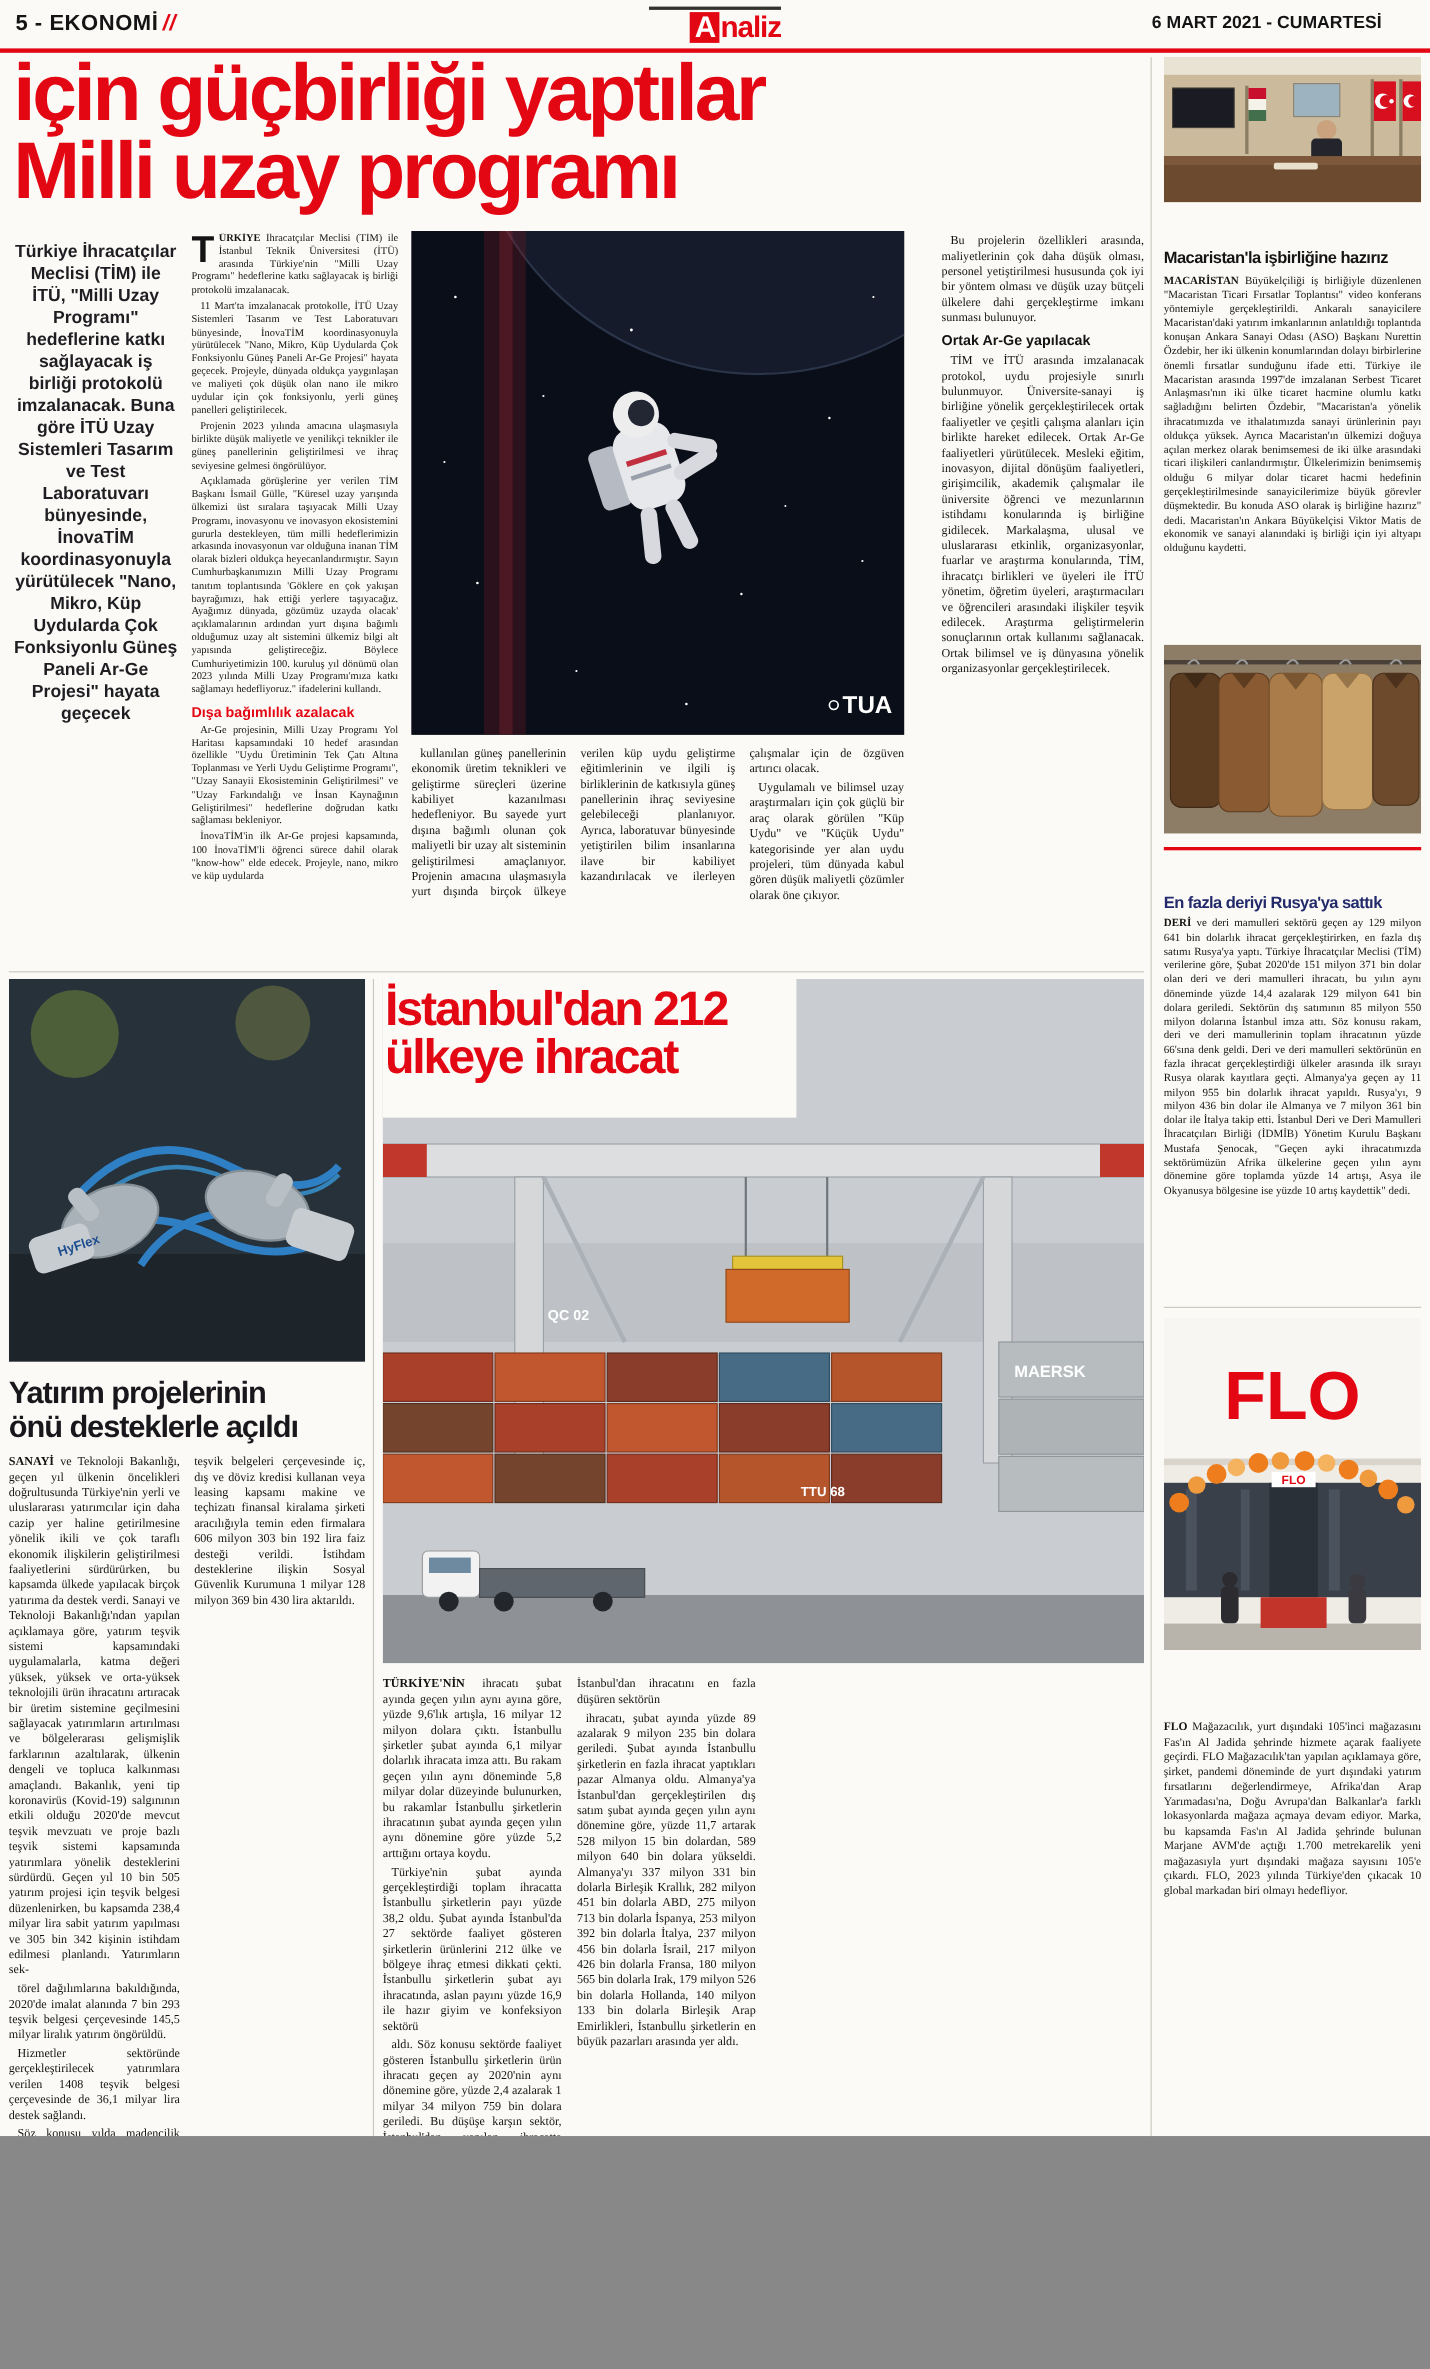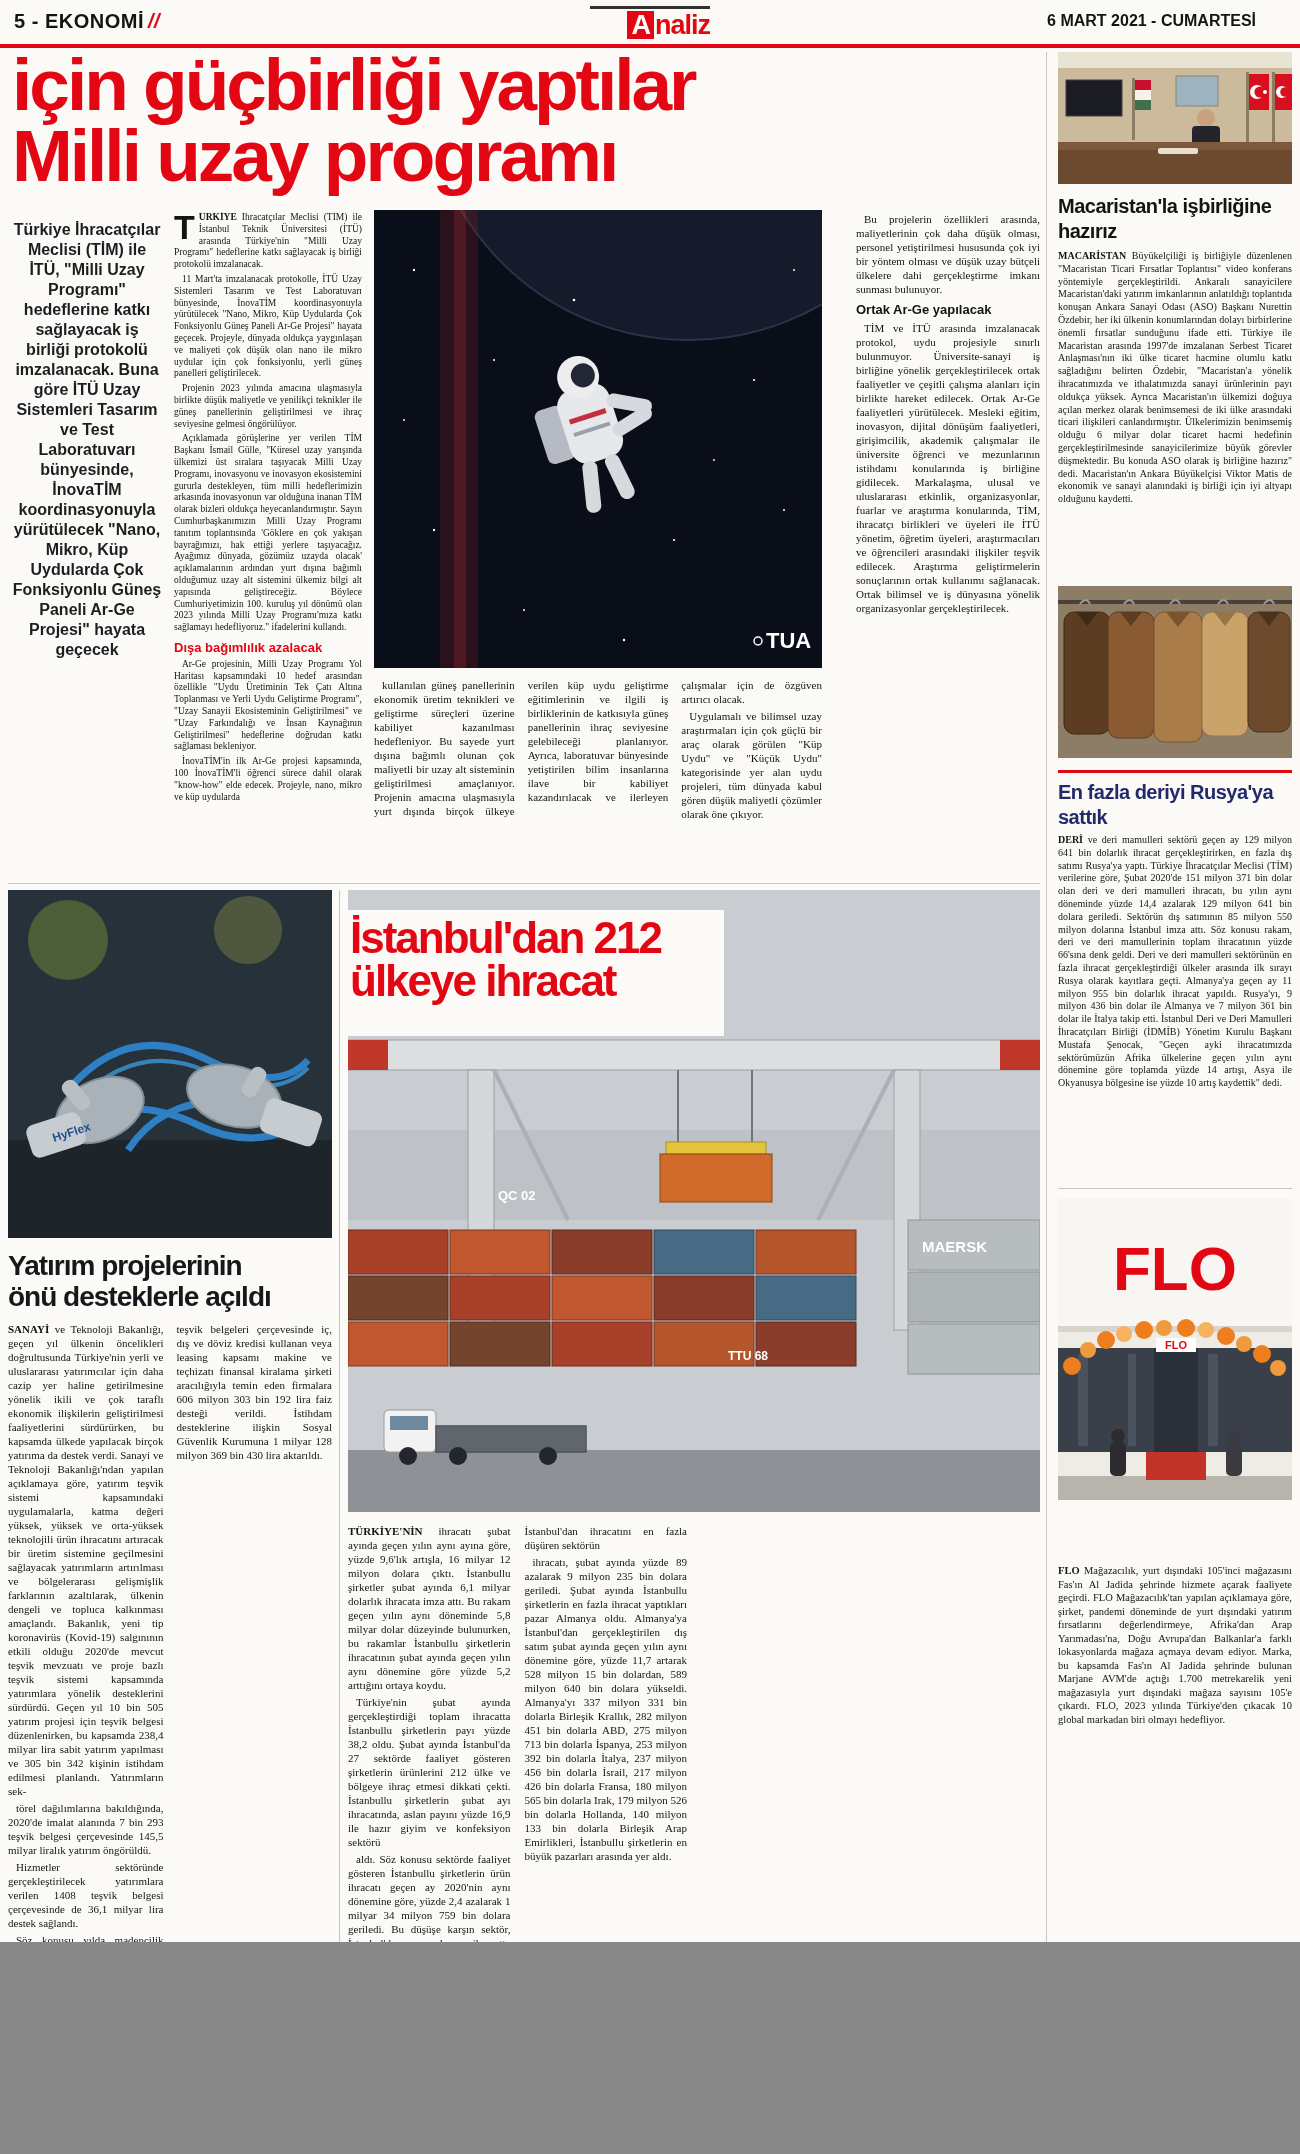--- a/index.html
+++ b/index.html
@@ -34,32 +34,32 @@
         text-align:center;color:#1e1e22;}
   .c1{position:absolute;left:174px;top:212px;width:188px;height:666px;overflow:hidden;}
   .space-photo{position:absolute;left:374px;top:210px;width:448px;height:458px;background:#0a0e18;}
   .belowimg{position:absolute;left:374px;top:678px;width:448px;height:200px;overflow:hidden;
             column-count:3;column-gap:13px;font-size:11px;line-height:14px;}
   .c5{position:absolute;left:856px;top:212px;width:184px;height:666px;overflow:hidden;font-size:11px;line-height:14px;}
 
   
   .sb{position:absolute;left:1058px;width:234px;}
   .photo-frame{overflow:hidden;}
-  .sb-headline{font-weight:bold;font-size:20px;line-height:25px;letter-spacing:-.5px;color:#141414;}
+  .sb-headline{font-weight:bold;font-size:15px;line-height:25px;letter-spacing:-.5px;color:#141414;margin-top:28px;}
   .deri-headline{color:#232a6b;}
   .sb-body{font-family:"Liberation Serif",serif;font-size:10px;line-height:12.8px;text-align:justify;}
 
   
   .bl{position:absolute;left:8px;width:324px;}
   .yat-headline{font-weight:bold;font-size:28px;line-height:31px;letter-spacing:-1px;color:#17171c;}
   .yat-text{column-count:2;column-gap:13px;column-fill:auto;font-size:11px;line-height:14px;height:826px;overflow:hidden;}
 
   
   .photo-containers{position:absolute;left:348px;top:890px;width:692px;height:622px;background:#c9cdd1;}
-  .ist-headline-box{position:absolute;left:0;top:0;width:376px;height:126px;background:#fbfaf6;padding:6px 8px 0 2px;box-sizing:border-box;margin-top:20px;}
+  .ist-headline-box{position:absolute;left:0;top:0;width:376px;height:126px;background:#fbfaf6;padding:6px 8px 0 2px;box-sizing:border-box;}
   .ist-headline{font-weight:bold;font-size:44px;line-height:.98;letter-spacing:-2px;color:#e30613;}
   .ist-text{position:absolute;left:348px;top:1524px;width:692px;height:624px;overflow:hidden;
             column-count:4;column-gap:14px;column-fill:auto;font-size:11px;line-height:14px;}
 
   .serif-just{font-family:"Liberation Serif",serif;text-align:justify;color:#141414;}
 </style>
 </head>
 <body>
 
 <div class="page">

